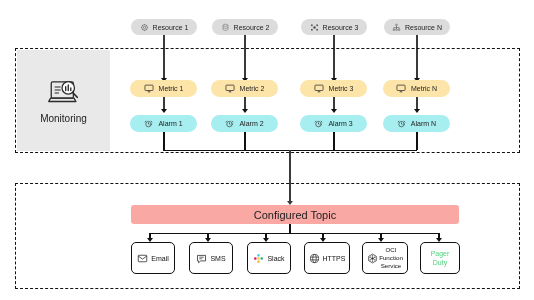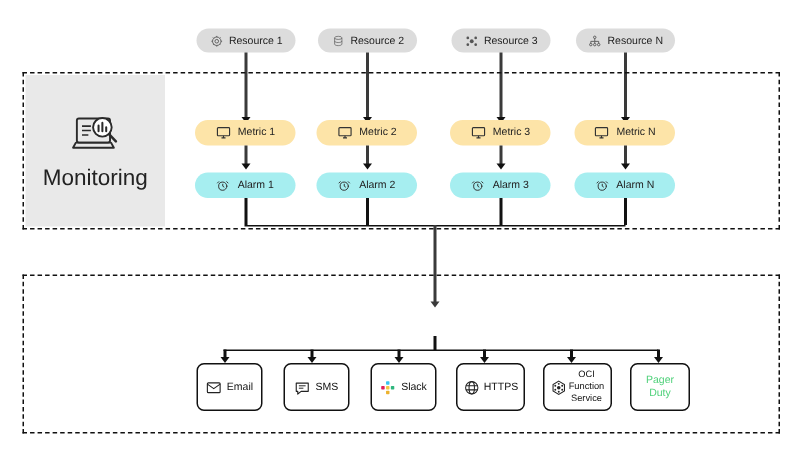--- a/index.html
+++ b/index.html
@@ -73,21 +73,21 @@
   }
   .section-label-box {
     background: #e9e9e9;
     display: flex;
     flex-direction: column;
     align-items: center;
     justify-content: center;
     gap: 5px;
   }
   .section-label-text {
-    font-size: 15px;
+    font-size: 10px;
     color: #222;
   }
 
   
   .topic-bar {
     background: #f9a8a4;
     border-radius: 3px;
     display: flex;
     align-items: center;
     justify-content: center;
@@ -316,20 +316,23 @@
   <div class="vline thin" style="left:333.4px; top:132px; height:18px;"></div>
   <div class="vline thin" style="left:416.4px; top:132px; height:18px;"></div>
   <div class="hline" style="left:163.4px; top:149.5px; width:254px;"></div>
 
   <div class="vline" style="left:289.4px; top:149.5px; height:53px;"></div>
   <div class="arrowhead gray" style="left:286.8px; top:201px;"></div>
 
   <div class="node section-frame" style="left:15px; top:183px; width:505px; height:106px;"></div>
 
 
+  <div class="node topic-bar" style="left:131px; top:205px; width:328px; height:19px;">
+    <span>Configured Topic</span>
+  </div>
 
   <div class="vline thin" style="left:289.4px; top:224px; height:10px;"></div>
   <div class="hline" style="left:149.4px; top:233px; width:290px;"></div>
 
   <div class="vline thin" style="left:149.4px; top:233px; height:6px;"></div>
   <div class="arrowhead" style="left:146.8px; top:238px;"></div>
 
   <div class="vline thin" style="left:207.4px; top:233px; height:6px;"></div>
   <div class="arrowhead" style="left:204.8px; top:238px;"></div>
 

